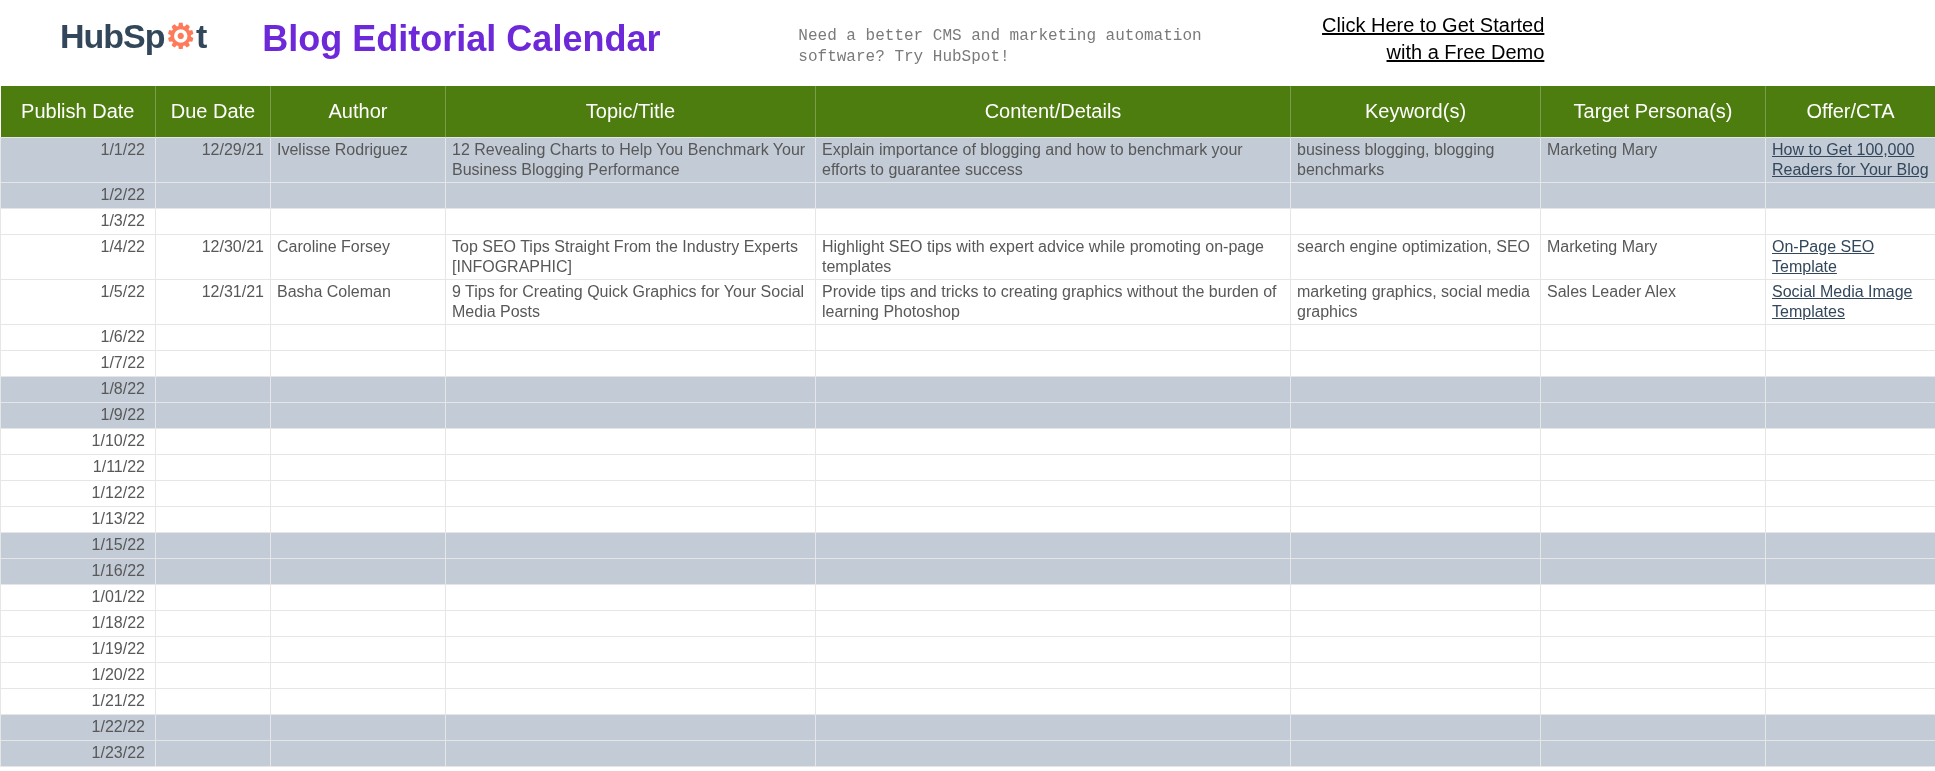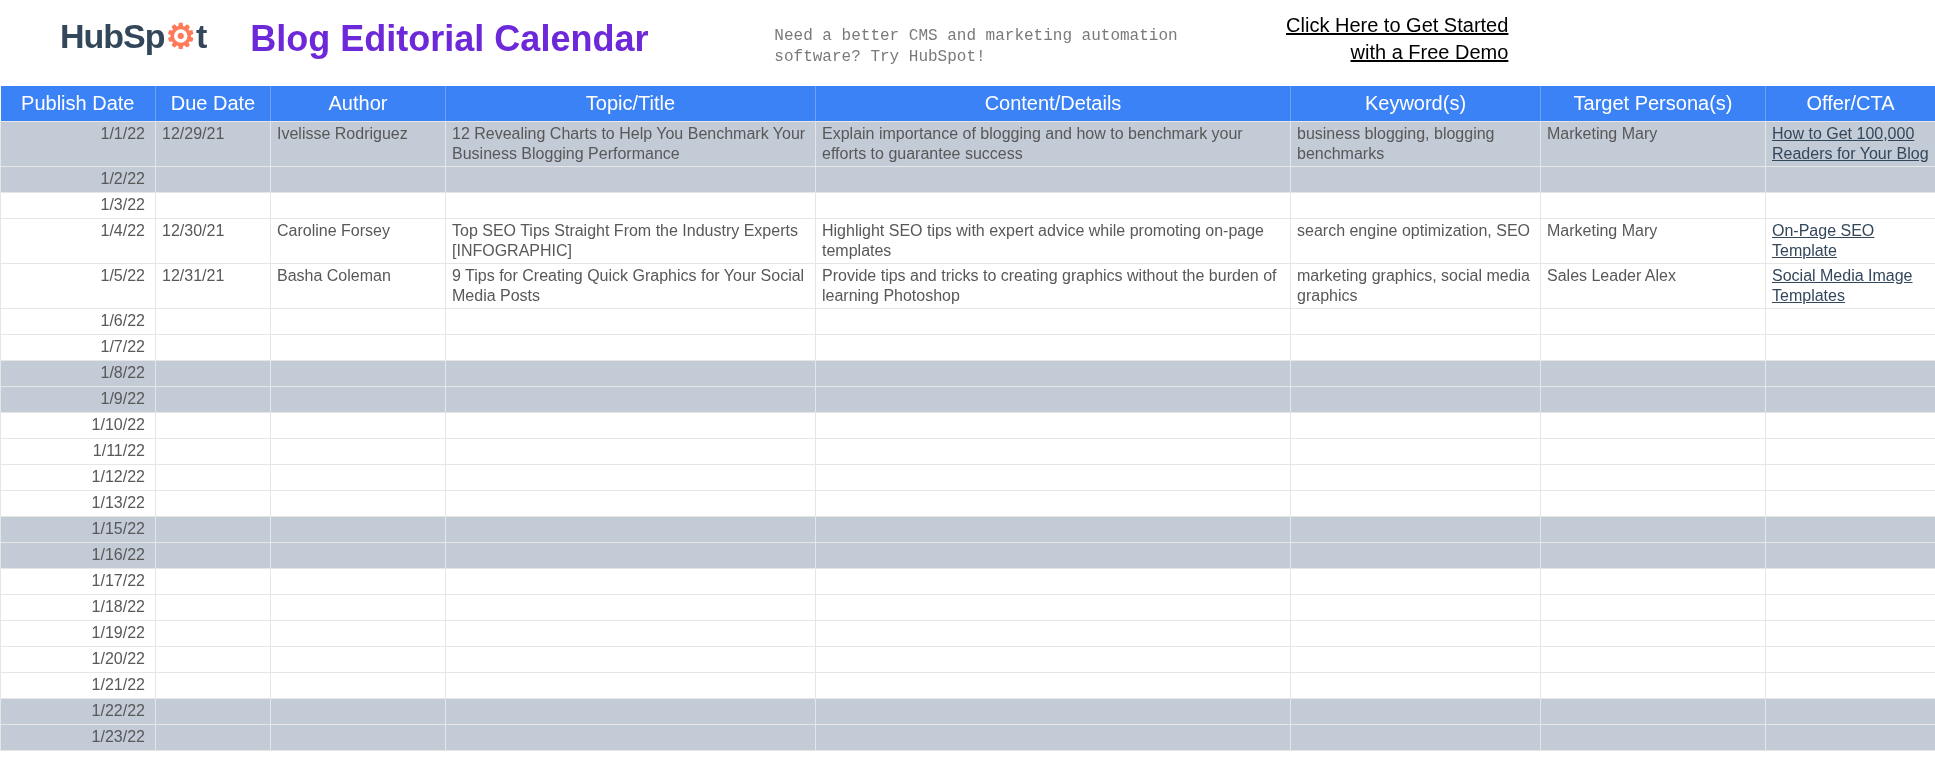--- a/index.html
+++ b/index.html
@@ -6,21 +6,21 @@
   body {
     font-family: Arial, Helvetica, sans-serif;
     background: #fff;
     color: #333;
     width: 1935px;
   }
   .topbar {
     display: flex;
     align-items: flex-start;
     padding: 10px 0 18px 60px;
-    gap: 44px;
+    gap: 56px;
   }
   .logo {
     display: flex;
     align-items: center;
     font-weight: 900;
     font-size: 34px;
     color: #33475b;
     letter-spacing: -1px;
     padding-top: 6px;
   }
@@ -59,39 +59,39 @@
   }
   col.c-publish  { width: 155px; }
   col.c-due      { width: 115px; }
   col.c-author   { width: 175px; }
   col.c-topic    { width: 370px; }
   col.c-content  { width: 475px; }
   col.c-keywords { width: 250px; }
   col.c-persona  { width: 225px; }
   col.c-offer    { width: 170px; }
   thead th {
-    background: #3b82f6;
+    background: #4d7c0f;
     color: #fff;
     font-weight: 400;
     font-size: 20px;
-    padding: 6px 8px;
+    padding: 14px 8px;
     text-align: center;
     border-right: 1px solid rgba(255,255,255,.25);
   }
   tbody td {
     border: 1px solid #e6e6e6;
     font-size: 16px;
     color: #585858;
     padding: 2px 6px;
     vertical-align: top;
     line-height: 1.25;
     height: 26px;
   }
   td.publish { text-align: right; padding-right: 10px; }
-  td.due     { text-align: left; padding-right: 6px; }
+  td.due     { text-align: right; padding-right: 6px; }
   tr.weekend td { background: #c3cbd6; }
   td a, td .link { color: #33475b; text-decoration: underline; }
   td.offer { color: #33475b; }
 </style>
 </head>
 <body>
 
 <div class="topbar">
   <div class="logo">
     <span>HubSp</span>
@@ -271,21 +271,21 @@
         <td class="publish">1/16/22</td>
         <td class="due"></td>
         <td></td>
         <td></td>
         <td></td>
         <td></td>
         <td></td>
         <td class="offer"></td>
       </tr>
       <tr>
-        <td class="publish">1/17/22</td>
+        <td class="publish">1/01/22</td>
         <td class="due"></td>
         <td></td>
         <td></td>
         <td></td>
         <td></td>
         <td></td>
         <td class="offer"></td>
       </tr>
       <tr>
         <td class="publish">1/18/22</td>

